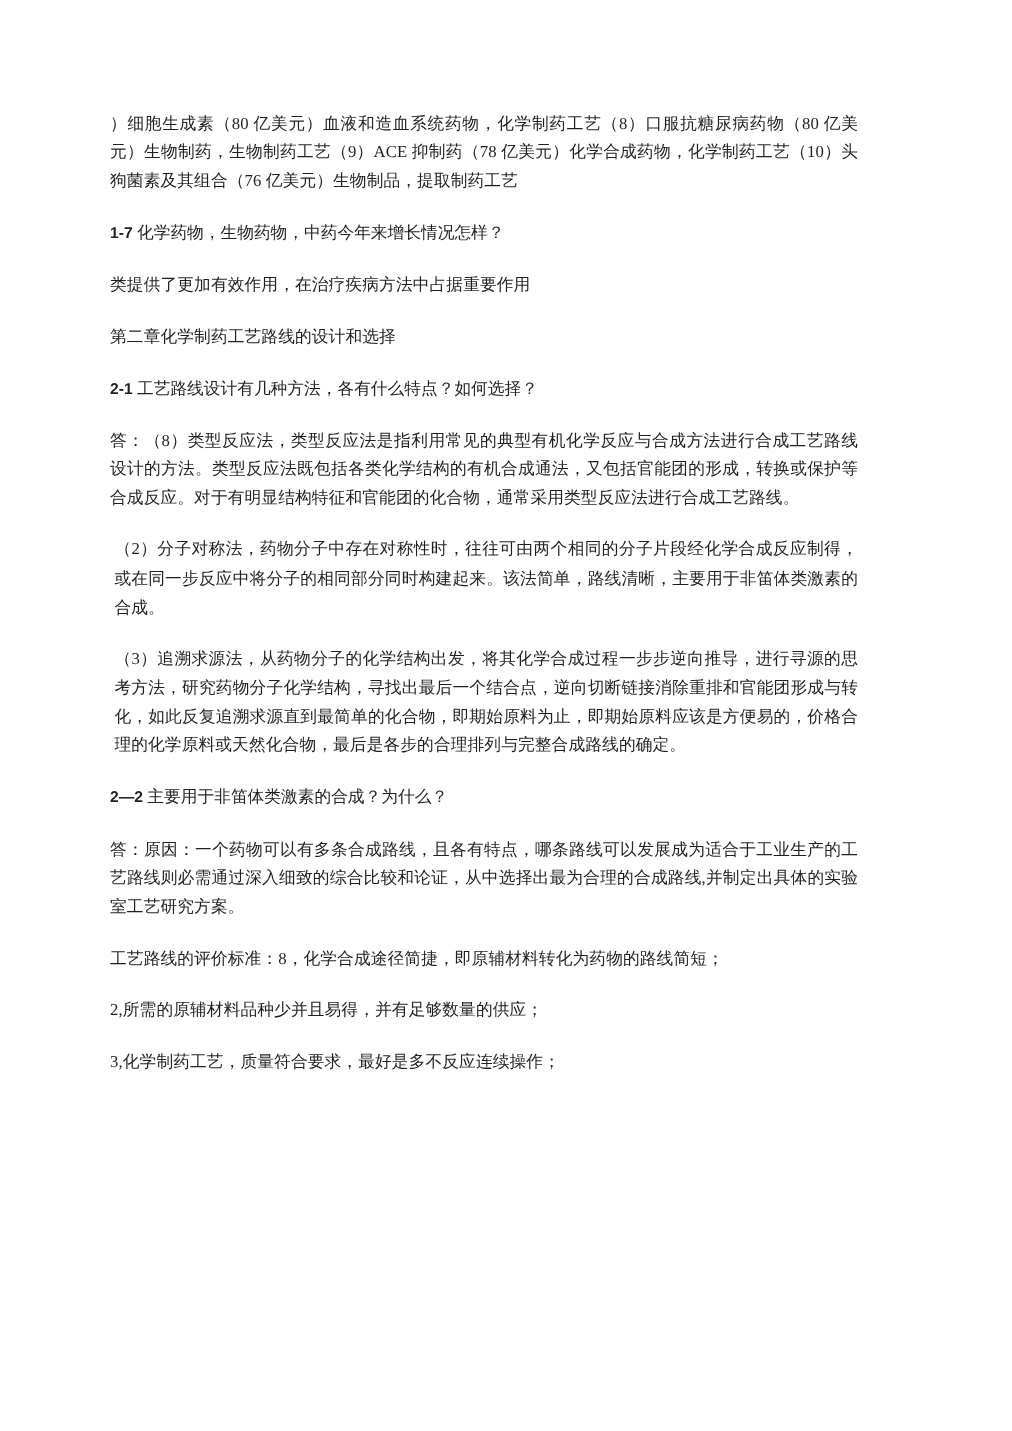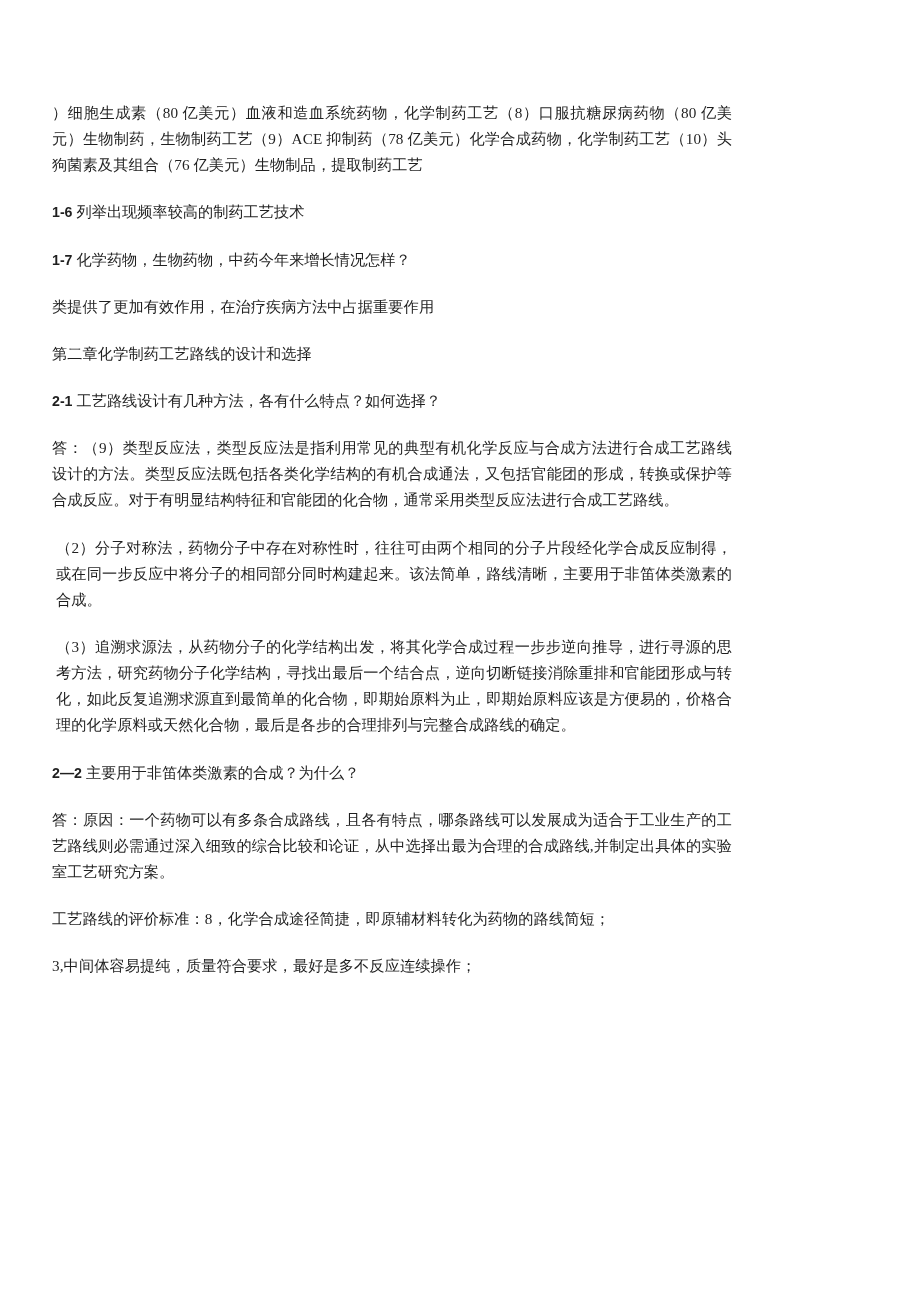--- a/index.html
+++ b/index.html
@@ -13,21 +13,21 @@
     font-family: "Liberation Serif", "DejaVu Serif", serif;
     color: #1c1c1c;
     overflow: hidden;
   }
   .page {
     position: relative;
     width: 920px;
     height: 1301px;
     background: #ffffff;
     box-sizing: border-box;
-    padding: 100px 120px 0 52px;
+    padding: 100px 120px 0 100px;
   }
   .doc-body {
     width: 680px;
   }
   p.para {
     margin: 0 0 21px 0;
     font-size: 15.2px;
     line-height: 1.72;
     text-align: justify;
     text-justify: inter-ideograph;
@@ -62,41 +62,41 @@
   }
 </style>
 </head>
 <body>
 
 <div class="page">
   <div class="doc-body">
 
     <p class="para">）细胞生成素（80 亿美元）血液和造血系统药物，化学制药工艺（8）口服抗糖尿病药物（80 亿美元）生物制药，生物制药工艺（9）ACE 抑制药（78 亿美元）化学合成药物，化学制药工艺（10）头狗菌素及其组合（76 亿美元）生物制品，提取制药工艺</p>
 
-    <p class="qline"><span class="num">1-6</span><span class="num-sep"></span><span>列举出现频率较高的制药工艺技术</span></p>
 
 
     <p class="qline"><span class="num">1-7</span><span class="num-sep"></span><span>化学药物，生物药物，中药今年来增长情况怎样？</span></p>
 
 
     <p class="para">类提供了更加有效作用，在治疗疾病方法中占据重要作用</p>
 
     <p class="para">第二章化学制药工艺路线的设计和选择</p>
 
     <p class="qline"><span class="num">2-1</span><span class="num-sep"></span><span>工艺路线设计有几种方法，各有什么特点？如何选择？</span></p>
 
-    <p class="para">答：（9）类型反应法，类型反应法是指利用常见的典型有机化学反应与合成方法进行合成工艺路线设计的方法。类型反应法既包括各类化学结构的有机合成通法，又包括官能团的形成，转换或保护等合成反应。对于有明显结构特征和官能团的化合物，通常采用类型反应法进行合成工艺路线。</p>
+    <p class="para">答：（8）类型反应法，类型反应法是指利用常见的典型有机化学反应与合成方法进行合成工艺路线设计的方法。类型反应法既包括各类化学结构的有机合成通法，又包括官能团的形成，转换或保护等合成反应。对于有明显结构特征和官能团的化合物，通常采用类型反应法进行合成工艺路线。</p>
 
     <p class="para indent">（2）分子对称法，药物分子中存在对称性时，往往可由两个相同的分子片段经化学合成反应制得，或在同一步反应中将分子的相同部分同时构建起来。该法简单，路线清晰，主要用于非笛体类激素的合成。</p>
 
     <p class="para indent">（3）追溯求源法，从药物分子的化学结构出发，将其化学合成过程一步步逆向推导，进行寻源的思考方法，研究药物分子化学结构，寻找出最后一个结合点，逆向切断链接消除重排和官能团形成与转化，如此反复追溯求源直到最简单的化合物，即期始原料为止，即期始原料应该是方便易的，价格合理的化学原料或天然化合物，最后是各步的合理排列与完整合成路线的确定。</p>
 
     <p class="qline"><span class="num">2—2</span><span class="num-sep"></span><span>主要用于非笛体类激素的合成？为什么？</span></p>
 
     <p class="para">答：原因：一个药物可以有多条合成路线，且各有特点，哪条路线可以发展成为适合于工业生产的工艺路线则必需通过深入细致的综合比较和论证，从中选择出最为合理的合成路线,并制定出具体的实验室工艺研究方案。</p>
 
     <p class="para">工艺路线的评价标准：8，化学合成途径简捷，即原辅材料转化为药物的路线简短；</p>
 
+    <p class="para">2,所需的原辅材料品种少并且易得，并有足够数量的供应；</p>
 
-    <p class="para">3,中间体容易提纯，质量符合要求，最好是多不反应连续操作；</p>
+    <p class="para">3,化学制药工艺，质量符合要求，最好是多不反应连续操作；</p>
 
   </div>
 </div>
 
 </body></html>

